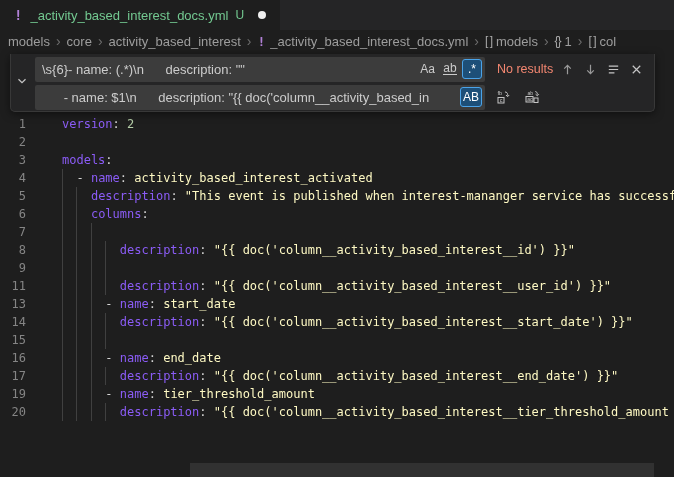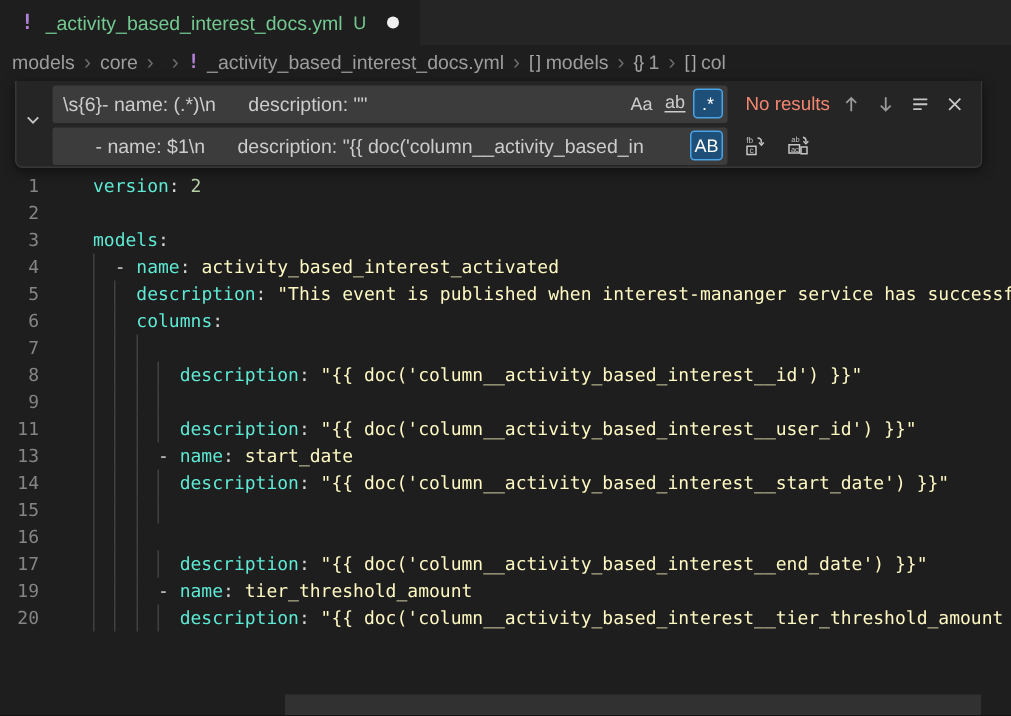--- a/index.html
+++ b/index.html
@@ -48,21 +48,21 @@
   .icon-btn svg { display:block; }
   .rep-btn { margin-left:6px; }
 
   
   .editor { position:absolute; left:0; top:52px; right:0; bottom:0; background:#1e1e1e; overflow:hidden; }
   .lines { position:absolute; left:0; top:63px; right:0; font-family:"DejaVu Sans Mono",monospace; font-size:12px; }
   .line { position:relative; height:18px; line-height:18px; white-space:pre; }
   .ln { position:absolute; left:0; top:0; width:26px; text-align:right; color:#858585; }
   .code { position:absolute; left:62px; top:0; }
   .guide { position:absolute; top:0; width:1px; height:18px; background:#404040; }
-  .tk-key { color:#5eead4; } .tk-pun { color:#d4d4d4; } .tk-str { color:#fef9c3; } .tk-num { color:#b5cea8; }
+  .tk-key { color:#8b5cf6; } .tk-pun { color:#d4d4d4; } .tk-str { color:#fef9c3; } .tk-num { color:#b5cea8; }
 
   .hscroll { position:absolute; left:190px; right:20px; bottom:0; height:14px;
              background:rgba(140,140,140,.18); cursor:pointer; }
 </style>
 </head>
 <body>
 
 <div class="screen">
 
   <div class="tabbar">
@@ -76,20 +76,23 @@
 
   <div class="breadcrumbs" id="breadcrumbs">
       <span class="crumb">
         <span>models</span>
       </span>
       <span class="crumb-sep">›</span>
       <span class="crumb">
         <span>core</span>
       </span>
       <span class="crumb-sep">›</span>
+      <span class="crumb">
+        <span>activity_based_interest</span>
+      </span>
       <span class="crumb-sep">›</span>
       <span class="crumb">
         <span class="yico">!</span>
         <span>_activity_based_interest_docs.yml</span>
       </span>
       <span class="crumb-sep">›</span>
       <span class="crumb">
         <span class="sym">[ ]</span>
         <span>models</span>
       </span>
@@ -113,21 +116,21 @@
         <div class="line"><span class="ln">4</span><div class="guide" style="left: calc(0ch + 62px);"></div><span class="code"><span class="tk-pun">  - </span><span class="tk-key">name</span><span class="tk-pun">: </span><span class="tk-str">activity_based_interest_activated</span></span></div>
         <div class="line"><span class="ln">5</span><div class="guide" style="left: calc(0ch + 62px);"></div><div class="guide" style="left: calc(2ch + 62px);"></div><span class="code"><span class="tk-pun">    </span><span class="tk-key">description</span><span class="tk-pun">: </span><span class="tk-str">"This event is published when interest-mananger service has successf</span></span></div>
         <div class="line"><span class="ln">6</span><div class="guide" style="left: calc(0ch + 62px);"></div><div class="guide" style="left: calc(2ch + 62px);"></div><span class="code"><span class="tk-pun">    </span><span class="tk-key">columns</span><span class="tk-pun">:</span></span></div>
         <div class="line"><span class="ln">7</span><div class="guide" style="left: calc(0ch + 62px);"></div><div class="guide" style="left: calc(2ch + 62px);"></div><div class="guide" style="left: calc(4ch + 62px);"></div></div>
         <div class="line"><span class="ln">8</span><div class="guide" style="left: calc(0ch + 62px);"></div><div class="guide" style="left: calc(2ch + 62px);"></div><div class="guide" style="left: calc(4ch + 62px);"></div><div class="guide" style="left: calc(6ch + 62px);"></div><span class="code"><span class="tk-pun">        </span><span class="tk-key">description</span><span class="tk-pun">: </span><span class="tk-str">"{{ doc('column__activity_based_interest__id') }}"</span></span></div>
         <div class="line"><span class="ln">9</span><div class="guide" style="left: calc(0ch + 62px);"></div><div class="guide" style="left: calc(2ch + 62px);"></div><div class="guide" style="left: calc(4ch + 62px);"></div><div class="guide" style="left: calc(6ch + 62px);"></div><span class="code"></span></div>
         <div class="line"><span class="ln">11</span><div class="guide" style="left: calc(0ch + 62px);"></div><div class="guide" style="left: calc(2ch + 62px);"></div><div class="guide" style="left: calc(4ch + 62px);"></div><div class="guide" style="left: calc(6ch + 62px);"></div><span class="code"><span class="tk-pun">        </span><span class="tk-key">description</span><span class="tk-pun">: </span><span class="tk-str">"{{ doc('column__activity_based_interest__user_id') }}"</span></span></div>
         <div class="line"><span class="ln">13</span><div class="guide" style="left: calc(0ch + 62px);"></div><div class="guide" style="left: calc(2ch + 62px);"></div><div class="guide" style="left: calc(4ch + 62px);"></div><span class="code"><span class="tk-pun">      - </span><span class="tk-key">name</span><span class="tk-pun">: </span><span class="tk-str">start_date</span></span></div>
         <div class="line"><span class="ln">14</span><div class="guide" style="left: calc(0ch + 62px);"></div><div class="guide" style="left: calc(2ch + 62px);"></div><div class="guide" style="left: calc(4ch + 62px);"></div><div class="guide" style="left: calc(6ch + 62px);"></div><span class="code"><span class="tk-pun">        </span><span class="tk-key">description</span><span class="tk-pun">: </span><span class="tk-str">"{{ doc('column__activity_based_interest__start_date') }}"</span></span></div>
         <div class="line"><span class="ln">15</span><div class="guide" style="left: calc(0ch + 62px);"></div><div class="guide" style="left: calc(2ch + 62px);"></div><div class="guide" style="left: calc(4ch + 62px);"></div><div class="guide" style="left: calc(6ch + 62px);"></div><span class="code"></span></div>
-        <div class="line"><span class="ln">16</span><div class="guide" style="left: calc(0ch + 62px);"></div><div class="guide" style="left: calc(2ch + 62px);"></div><div class="guide" style="left: calc(4ch + 62px);"></div></div>
+        <div class="line"><span class="ln">16</span><div class="guide" style="left: calc(0ch + 62px);"></div><div class="guide" style="left: calc(2ch + 62px);"></div><div class="guide" style="left: calc(4ch + 62px);"></div><span class="code"><span class="tk-pun">      - </span><span class="tk-key">name</span><span class="tk-pun">: </span><span class="tk-str">end_date</span></span></div>
         <div class="line"><span class="ln">17</span><div class="guide" style="left: calc(0ch + 62px);"></div><div class="guide" style="left: calc(2ch + 62px);"></div><div class="guide" style="left: calc(4ch + 62px);"></div><div class="guide" style="left: calc(6ch + 62px);"></div><span class="code"><span class="tk-pun">        </span><span class="tk-key">description</span><span class="tk-pun">: </span><span class="tk-str">"{{ doc('column__activity_based_interest__end_date') }}"</span></span></div>
         <div class="line"><span class="ln">19</span><div class="guide" style="left: calc(0ch + 62px);"></div><div class="guide" style="left: calc(2ch + 62px);"></div><div class="guide" style="left: calc(4ch + 62px);"></div><span class="code"><span class="tk-pun">      - </span><span class="tk-key">name</span><span class="tk-pun">: </span><span class="tk-str">tier_threshold_amount</span></span></div>
         <div class="line"><span class="ln">20</span><div class="guide" style="left: calc(0ch + 62px);"></div><div class="guide" style="left: calc(2ch + 62px);"></div><div class="guide" style="left: calc(4ch + 62px);"></div><div class="guide" style="left: calc(6ch + 62px);"></div><span class="code"><span class="tk-pun">        </span><span class="tk-key">description</span><span class="tk-pun">: </span><span class="tk-str">"{{ doc('column__activity_based_interest__tier_threshold_amount</span></span></div>
       </div>
     <div class="hscroll"></div>
   </div>
 
   <div class="findwidget">
     <div class="fw-toggle">
       <span>

